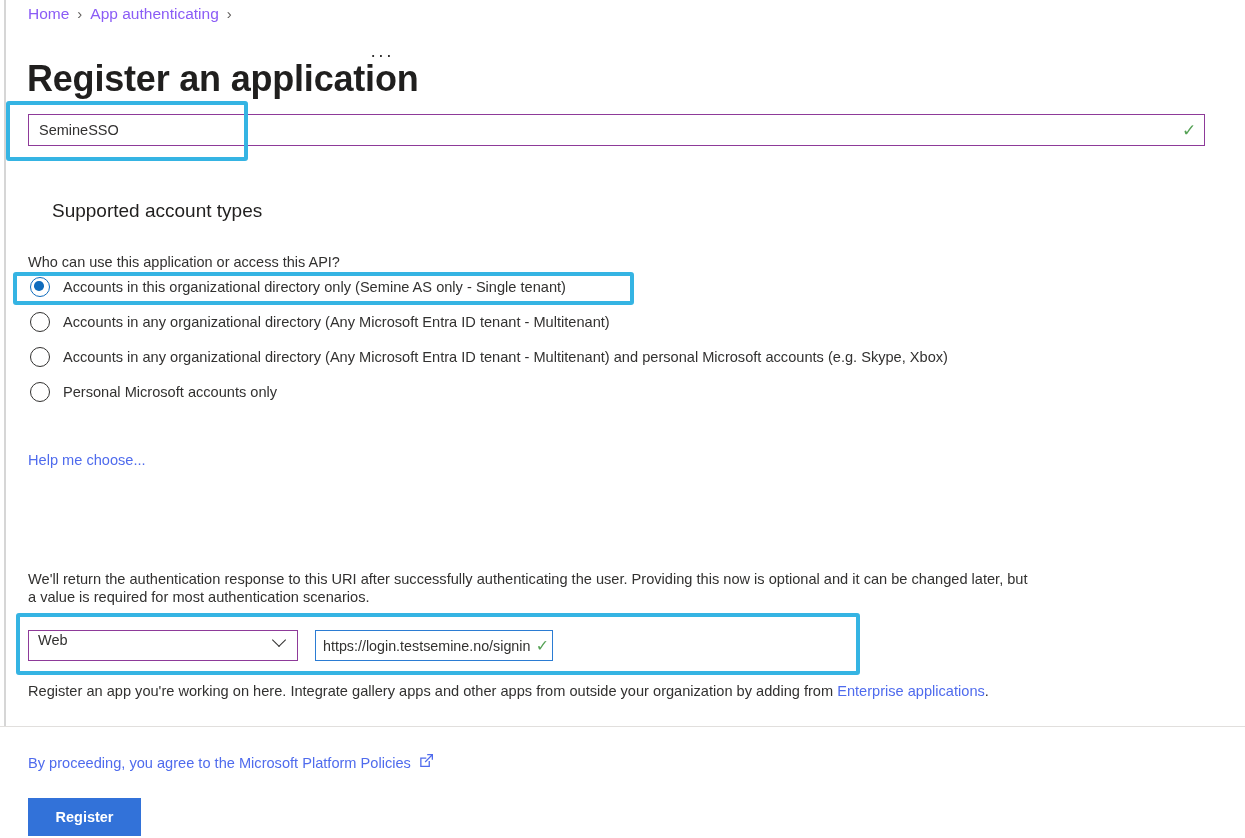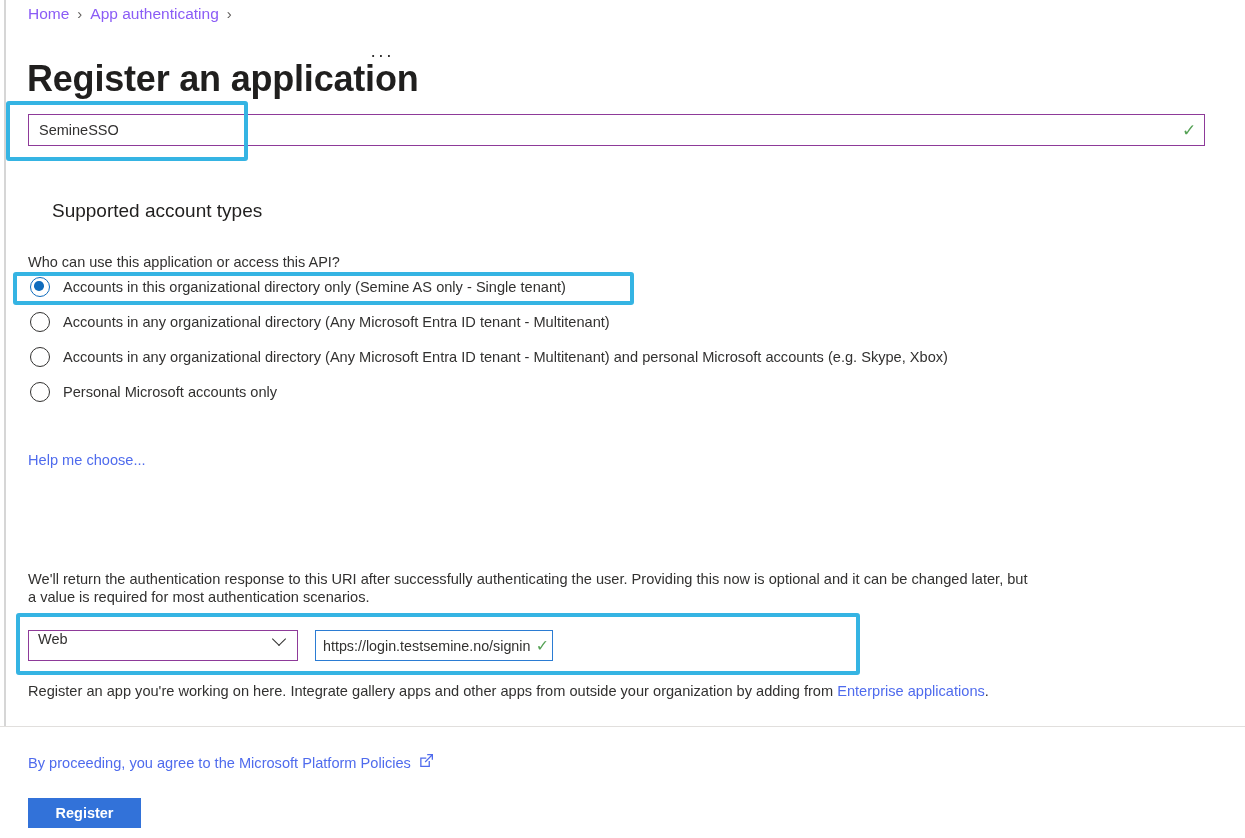--- a/index.html
+++ b/index.html
@@ -186,22 +186,22 @@
     position: absolute;
     left: 28px; top: 630px;
     display: flex;
     align-items: center;
   }
   .platform-select {
     width: 270px; height: 31px;
     border: 1px solid #8e3a99;
     background: #ffffff;
     display: flex;
-    align-items: flex-start;
-    padding: 0 9px;
+    align-items: flex-end;
+    padding: 12px 9px;
     cursor: pointer;
   }
   .platform-select .sel-val {
     flex: 1 1 auto;
     font-size: 14.5px;
     color: #323130;
   }
   .chev {
     flex: 0 0 auto;
     width: 16px; height: 16px;
@@ -272,21 +272,21 @@
     display: inline-block;
     margin-left: 8px;
     width: 15px; height: 15px;
     position: relative;
   }
   .ext-icon svg { display: block; }
 
   .register-btn {
     position: absolute;
     left: 28px; top: 798px;
-    width: 113px; height: 30px;
+    width: 113px; height: 38px;
     background: #3272d9;
     color: #ffffff;
     border: none;
     font-family: "Liberation Sans", sans-serif;
     font-size: 14.5px;
     font-weight: bold;
     cursor: pointer;
     padding: 0;
   }
 

